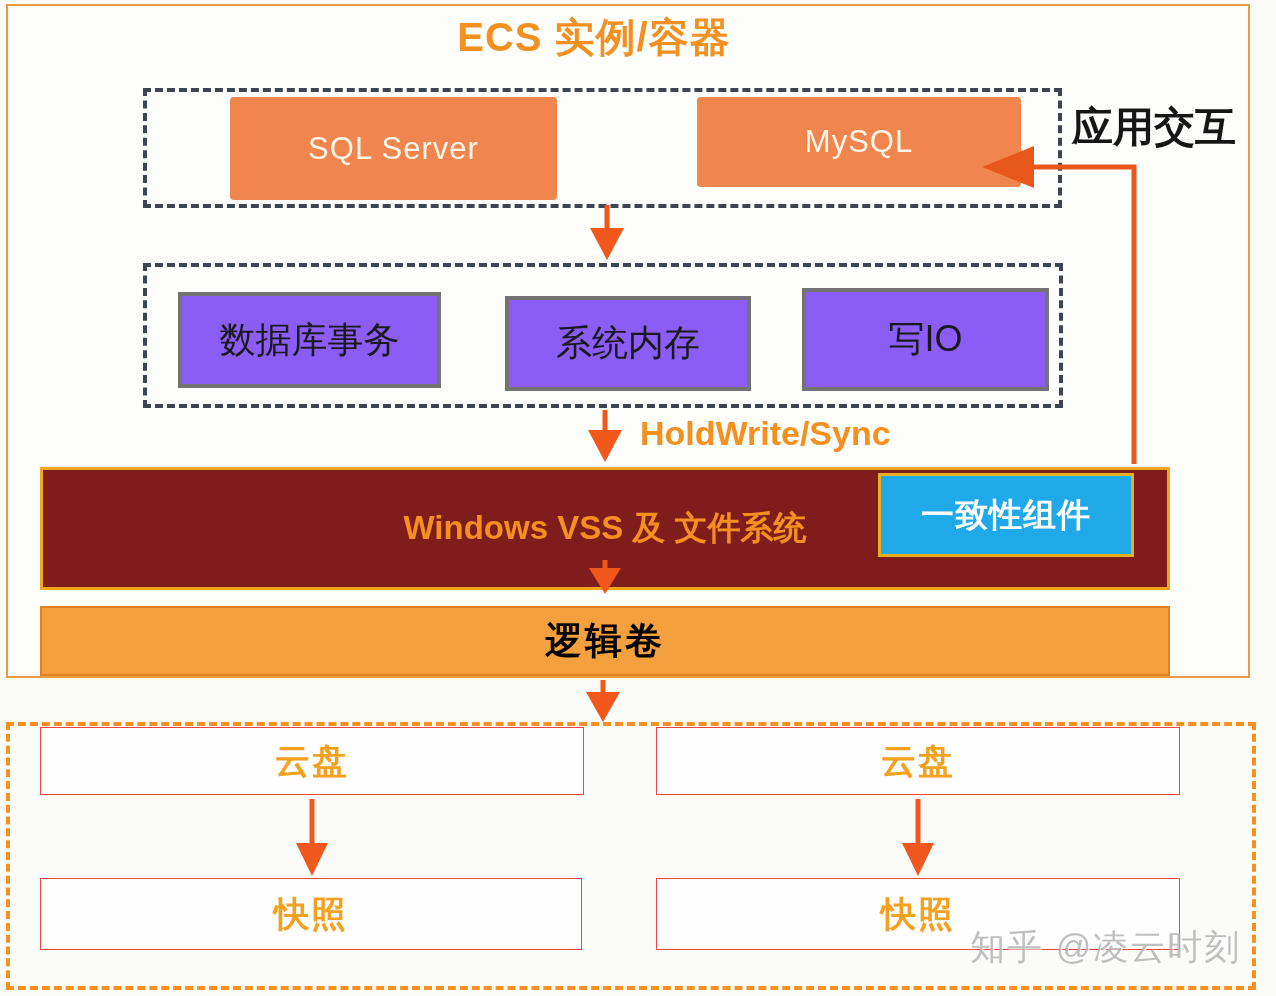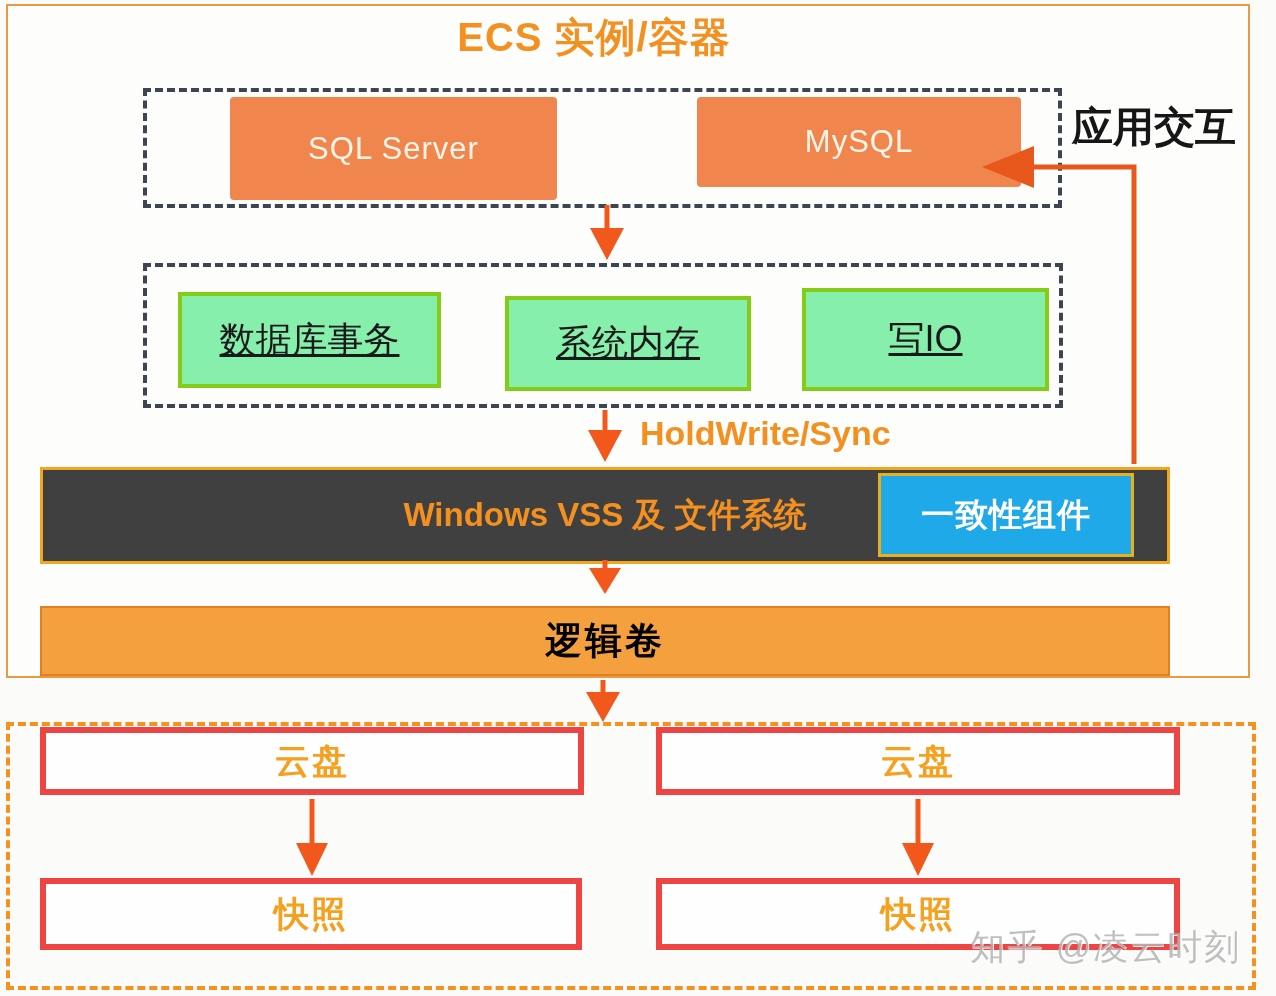--- a/index.html
+++ b/index.html
@@ -19,40 +19,40 @@
   .dash-gray{border:4px dashed #3d4452;background:transparent;}
   .layer1{left:143px;top:88px;width:919px;height:120px;}
   .layer2{left:143px;top:263px;width:920px;height:145px;}
 
   
   .db-box{background:#f0854d;color:#fdf6e8;font-size:31px;letter-spacing:1px;border-radius:4px;}
   .sql-server{left:230px;top:97px;width:327px;height:103px;}
   .mysql{left:697px;top:97px;width:324px;height:90px;}
 
   
-  .res-box{border:4px solid #84cc16;background:#86efac;color:#1a1a1a;font-size:36px;font-weight:500;text-decoration:underline;}
+  .res-box{border:4px solid #737373;background:#8b5cf6;color:#1a1a1a;font-size:36px;font-weight:500;}
   .db-transaction{left:178px;top:292px;width:263px;height:96px;}
   .system-memory{left:505px;top:296px;width:246px;height:95px;}
   .write-io{left:802px;top:288px;width:247px;height:103px;}
 
   .sync-label{left:640px;top:414px;font-size:34px;font-weight:600;color:#f39020;white-space:nowrap;}
 
   
-  .vss-box{left:40px;top:467px;width:1130px;height:97px;border:3px solid #f2a51f;background:#404040;}
+  .vss-box{left:40px;top:467px;width:1130px;height:123px;border:3px solid #f2a51f;background:#7f1d1d;}
   .vss-label{color:#f39020;font-size:33px;font-weight:600;white-space:nowrap;}
   .consistency{left:878px;top:473px;width:256px;height:84px;background:#1fa9e9;border:3px solid #e8b01c;color:#ffffff;font-size:33px;font-weight:bold;letter-spacing:1px;}
 
   
   .logical-volume{left:40px;top:595px;width:1130px;height:70px;background:#f5a03f;border:2px solid #e08020;color:#000000;font-size:37px;font-weight:bold;letter-spacing:3px;margin-top:11px;}
 
   .app-interaction{left:1072px;top:100px;font-size:41px;font-weight:bold;color:#161616;white-space:nowrap;}
 
   
   .storage-box{left:6px;top:722px;width:1250px;height:268px;border:4px dashed #f6901e;}
-  .store-item{border:6px solid #ef4444;background:#fefefe;color:#f5a01e;font-size:35px;font-weight:bold;letter-spacing:2px;}
+  .store-item{border:1px solid #ef4444;background:#fefefe;color:#f5a01e;font-size:35px;font-weight:bold;letter-spacing:2px;}
   .disk-left{left:40px;top:727px;width:544px;height:68px;}
   .disk-right{left:656px;top:727px;width:524px;height:68px;}
   .snap-left{left:40px;top:878px;width:542px;height:72px;}
   .snap-right{left:656px;top:878px;width:524px;height:72px;}
 
   .watermark{left:970px;top:924px;font-size:35px;color:#b5b5b5;opacity:.85;white-space:nowrap;text-shadow:1px 1px 0 #ffffff;letter-spacing:2px;}
 
   svg.arrow-layer{position:absolute;left:0;top:0;width:1276px;height:996px;pointer-events:none;}
 </style>
 </head>

